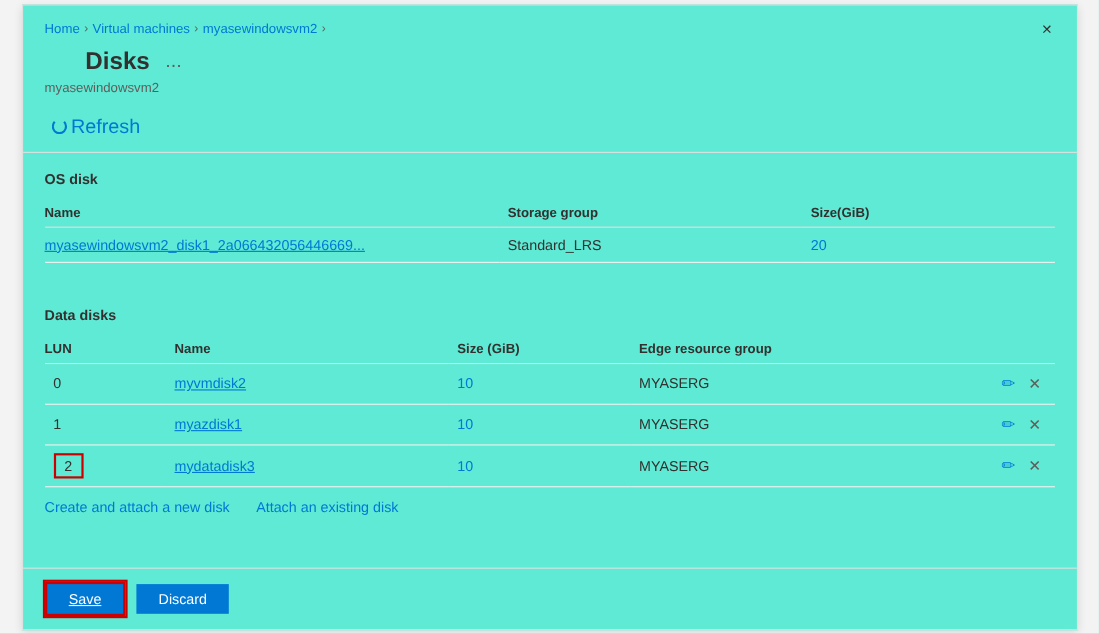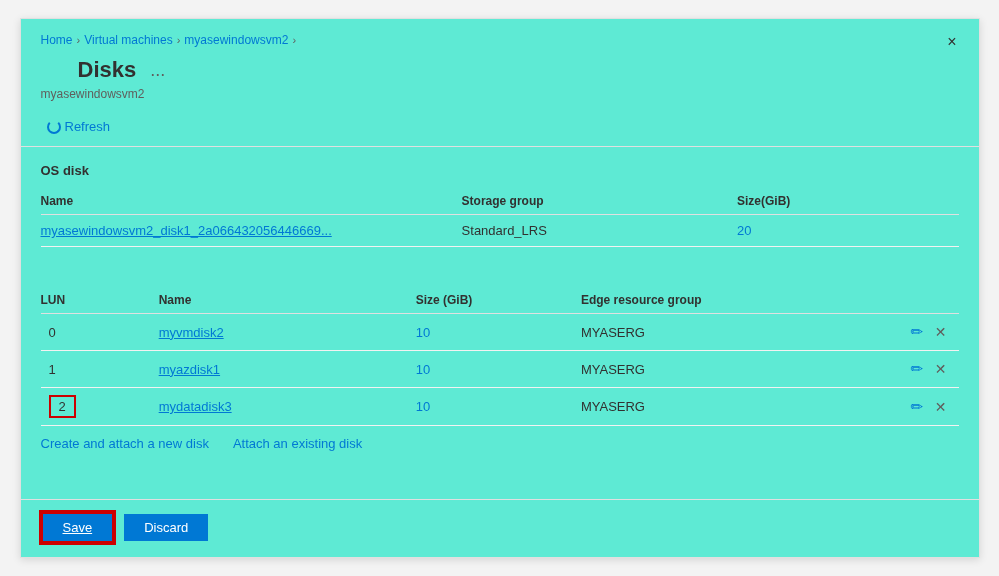--- a/index.html
+++ b/index.html
@@ -75,21 +75,21 @@
       border-bottom: 1px solid #e0e0e0;
     }
     .refresh-btn {
       background: none;
       border: none;
       color: #0078d4;
       cursor: pointer;
       display: flex;
       align-items: center;
       gap: 4px;
-      font-size: 13px;
+      font-size: 18px;
       padding: 4px 6px;
     }
     .refresh-icon {
       display: inline-block;
       width: 14px;
       height: 14px;
       border: 2px solid #0078d4;
       border-radius: 50%;
       border-top-color: transparent;
       position: relative;
@@ -249,20 +249,21 @@
             <td>Standard_LRS</td>
             <td>
               <span class="link-text">20</span>
             </td>
           </tr>
         </tbody>
       </table>
     </div>
 
     <div class="data-disks-section">
+      <div class="section-title">Data disks</div>
       <table>
         <thead>
           <tr>
             <th class="col-header dd-lun-col">LUN</th>
             <th class="col-header dd-name-col">Name</th>
             <th class="col-header dd-size-col">Size (GiB)</th>
             <th class="col-header dd-edge-col">Edge resource group</th>
             <th class="col-header dd-action-col"></th>
           </tr>
         </thead>

